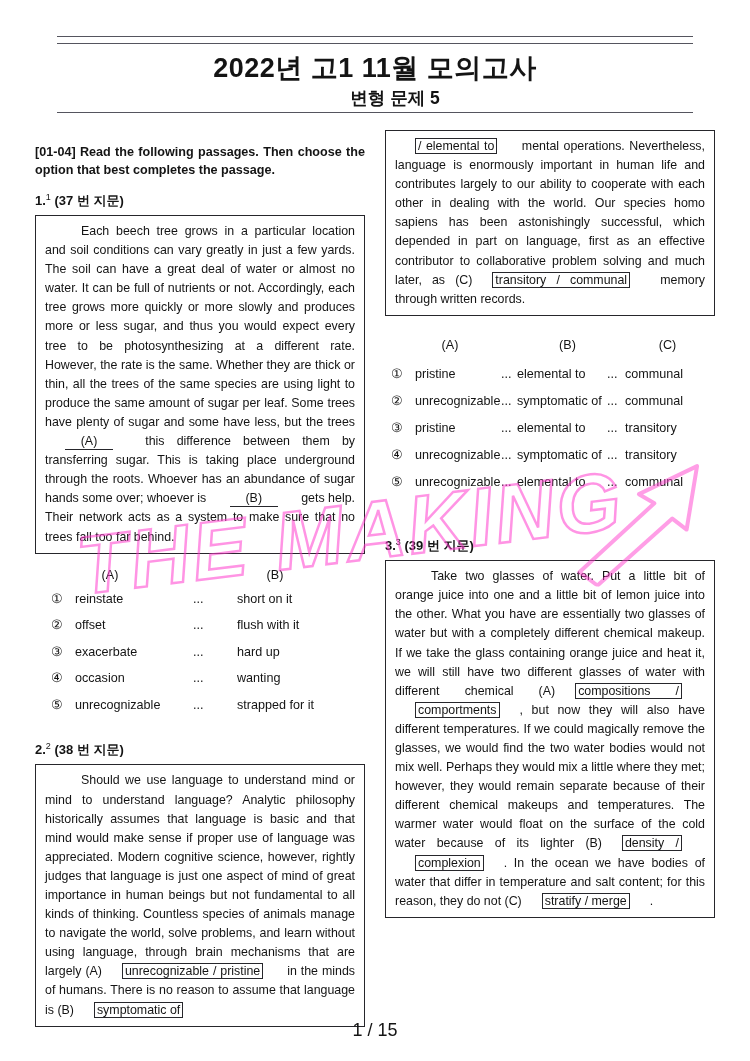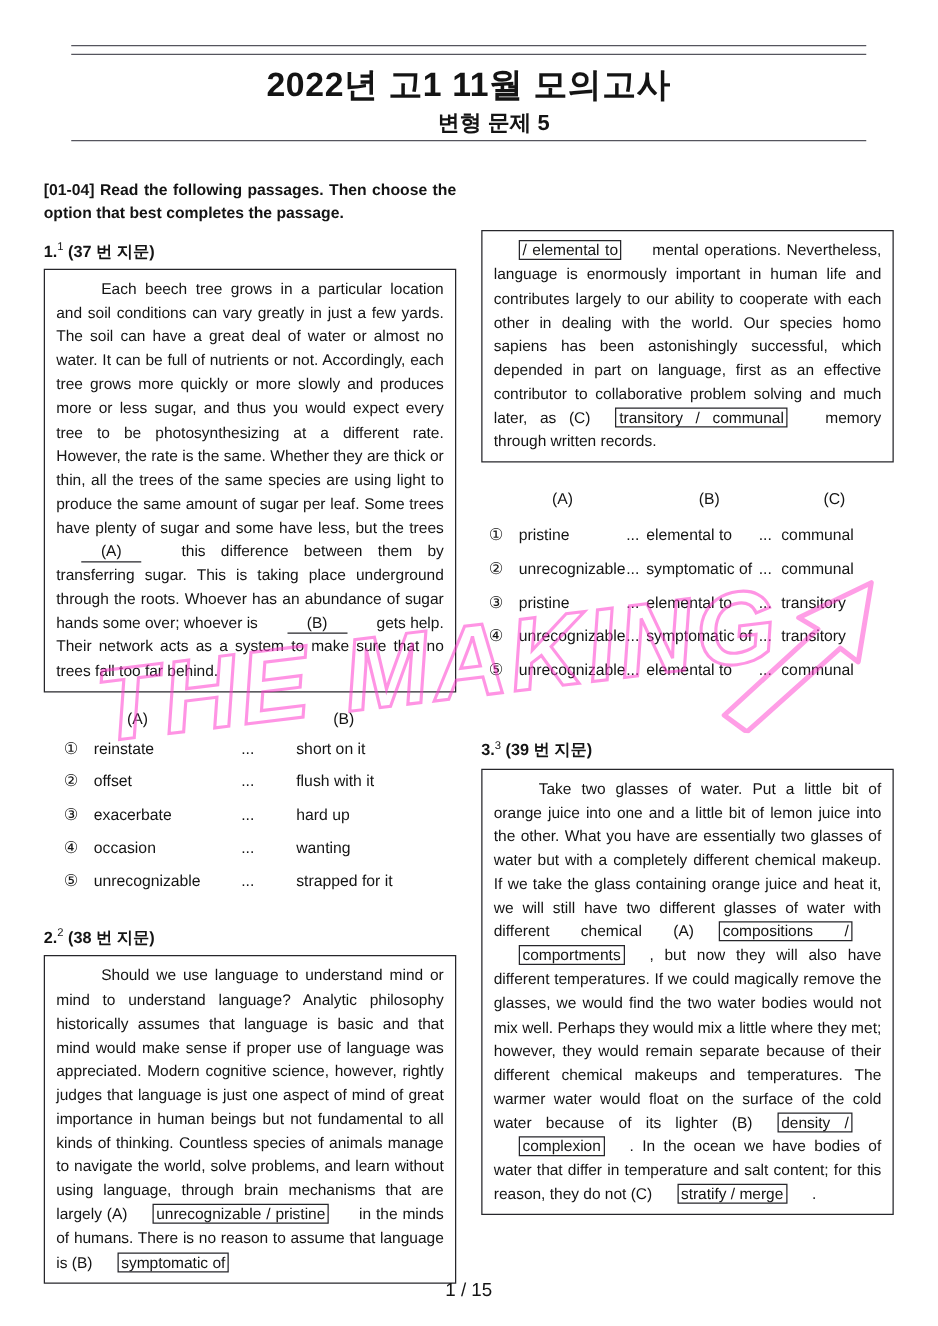--- a/index.html
+++ b/index.html
@@ -9,42 +9,42 @@
     font-family:"Liberation Sans",sans-serif;
   }
   .rule{position:absolute;left:57px;right:57px;border-top:1.6px solid #55555e;}
   #rule-a{top:36px}
   #rule-b{top:43px}
   #rule-c{top:112px}
   .title{position:absolute;top:50px;left:0;width:100%;text-align:center;
     font-size:27px;font-weight:700;letter-spacing:.5px;}
   .subtitle{position:absolute;top:86px;left:0;width:100%;text-align:center;
     font-size:17.5px;font-weight:700;padding-left:20px;}
-  .columns{position:absolute;top:130px;left:35px;width:680px;display:flex;gap:20px;align-items:center;}
+  .columns{position:absolute;top:130px;left:35px;width:680px;display:flex;gap:20px;align-items:flex-start;}
   .col{width:330px;}
   .instructions{font-weight:700;font-size:12.6px;line-height:1.45;text-align:justify;}
   .q-label{font-weight:700;font-size:13px;margin-top:10px;}
   .q-label sup{font-size:9px;font-weight:400;}
   .passage-box{border:1.2px solid #26262b;padding:6px 9px;font-size:12.4px;
     line-height:1.54;text-align:justify;margin-top:5px;}
   .passage-box.indent{text-indent:16px;}
   .seg{ text-indent:0;margin-left:20px; }
   .seg-boxed{border:1.2px solid #26262b;padding:0 2px;box-decoration-break:clone;-webkit-box-decoration-break:clone;}
   .seg-blank{display:inline-block;min-width:48px;text-align:center;border-bottom:1.2px solid #26262b;line-height:1.2;}
   .opt-table{margin-top:14px;font-size:12.6px;}
   .opt-head{display:grid;margin-bottom:9px;}
   .opt-head.two{grid-template-columns:150px 180px;}
   .opt-head.three{grid-template-columns:130px 105px 95px;margin-top:22px;margin-bottom:14px;}
   .opt-head span{text-align:center;}
   .opt-row{display:grid;align-items:baseline;}
   .opt-row.two{grid-template-columns:24px 118px 44px auto;padding-left:16px;min-height:26.5px;}
   .opt-row.three{grid-template-columns:24px 86px 16px 90px 18px auto;padding-left:6px;min-height:27px;}
   .opt-num{font-size:13px;}
   .q3-gap{margin-top:36px;}
-  .footer{position:absolute;bottom:20px;left:0;width:100%;text-align:center;font-size:15px;}
+  .footer{position:absolute;bottom:20px;left:0;width:100%;text-align:center;font-size:18px;}
   .watermark{position:absolute;inset:0;pointer-events:none;z-index:5;}
   .wm-text{
     position:absolute;left:72px;top:520px;
     font-size:82px;font-weight:700;font-style:italic;letter-spacing:3px;white-space:nowrap;
     transform:rotate(-7deg);transform-origin:left top;
     color:transparent;-webkit-text-stroke:2.5px rgba(255,60,205,.55);
   }
   .wm-arrow{position:absolute;left:575px;top:455px;width:150px;height:135px;opacity:.55;transform:rotate(4deg);}
 </style>
 </head>

